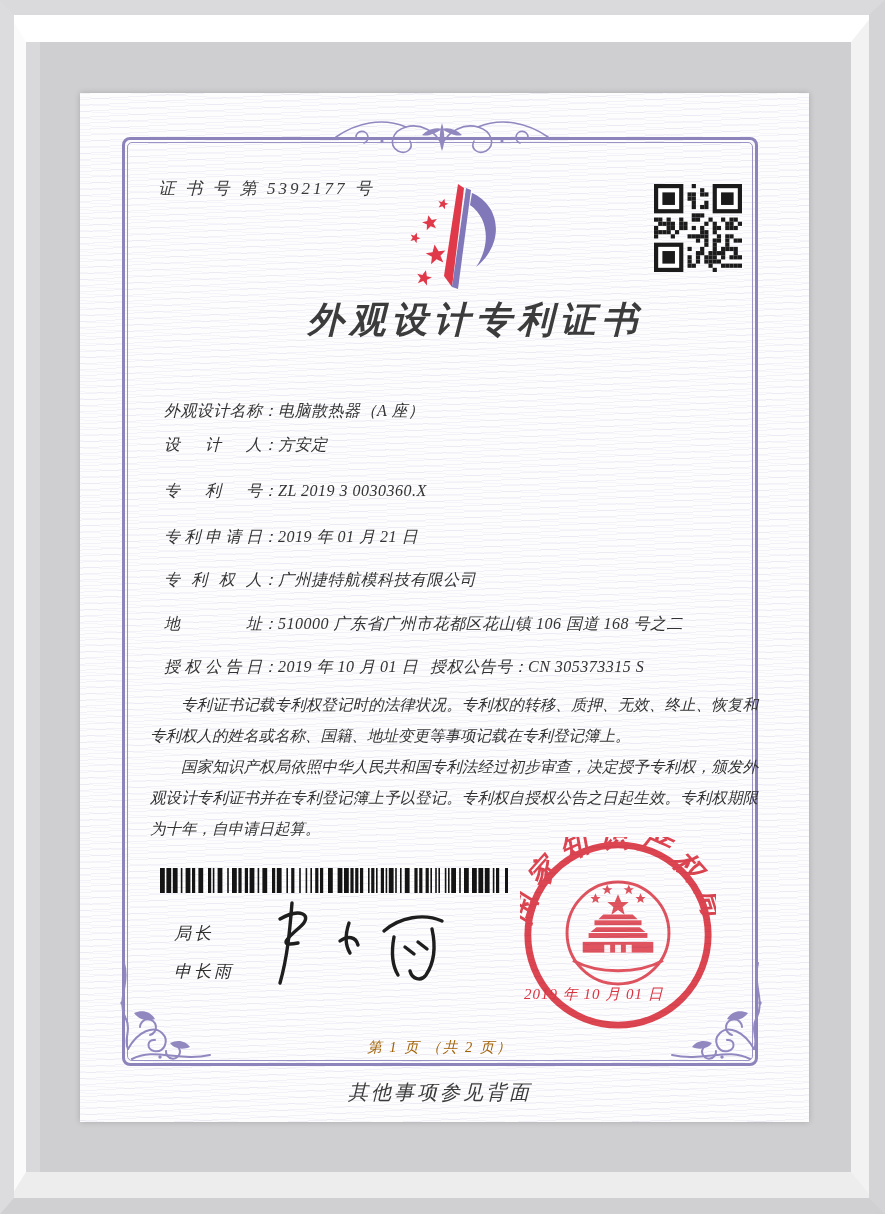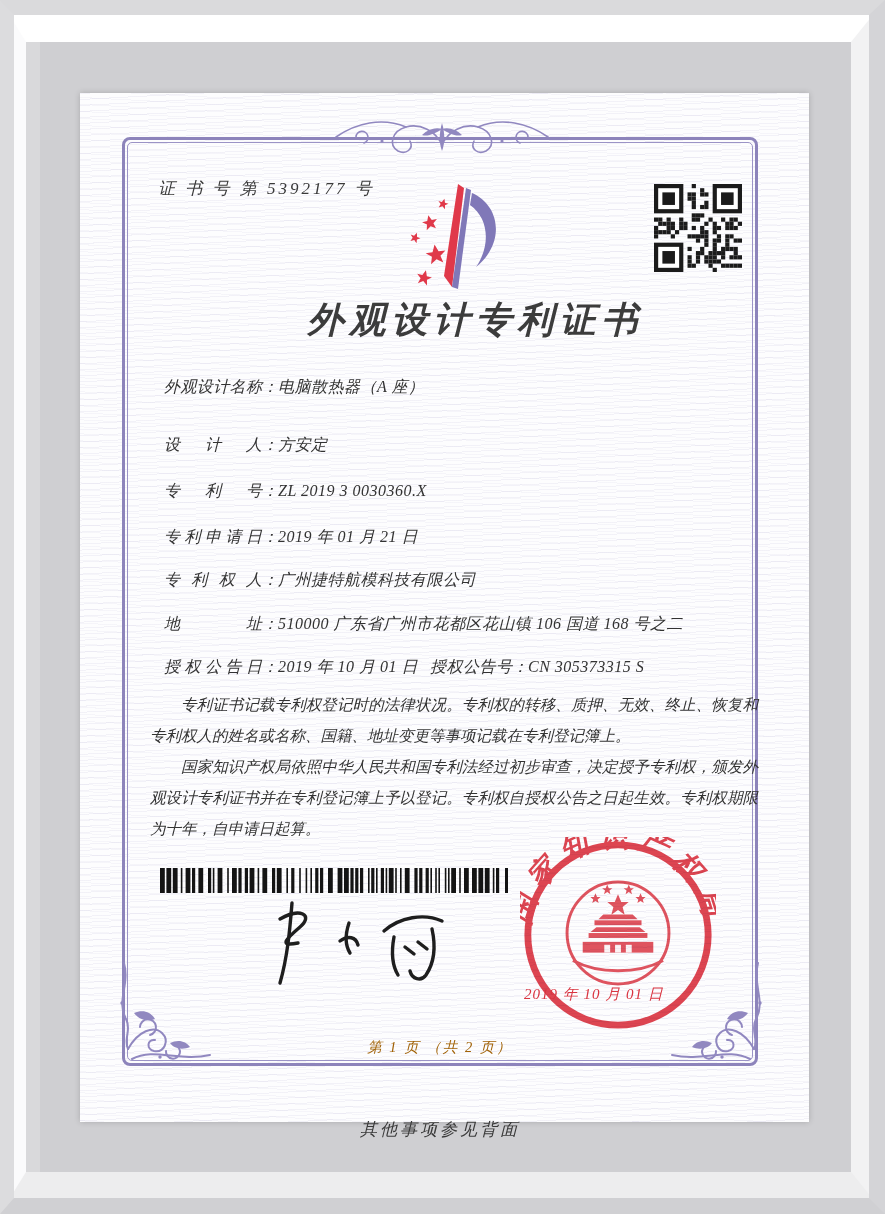--- a/index.html
+++ b/index.html
@@ -44,21 +44,21 @@
   .barcode{position:absolute;left:80px;top:775px;width:348px;height:25px;}
   .director{position:absolute;left:94px;top:822px;font-size:17px;letter-spacing:3px;color:#2f2f2f;line-height:38px;}
   .signature{position:absolute;left:172px;top:804px;width:210px;height:92px;}
   .seal{position:absolute;left:440px;top:744px;width:196px;height:196px;
     mix-blend-mode:multiply;opacity:.93;}
   .seal-date{position:absolute;left:444px;top:892px;font-size:15px;color:#d93440;
     letter-spacing:1px;white-space:nowrap;}
   .page-info{position:absolute;left:42px;top:945px;width:636px;text-align:center;
     font-size:14.5px;letter-spacing:2px;color:#a16207;}
   .footer-note{position:absolute;left:42px;top:986px;width:636px;text-align:center;
-    font-size:17px;letter-spacing:3px;color:#3a3a3a;margin-top:39px;}
+    font-size:20px;letter-spacing:3px;color:#3a3a3a;}
 </style>
 </head>
 <body>
 
 <div id="stage">
   <div class="frame-outer"></div>
   <div class="frame-mat"></div>
   <div class="frame-gap"></div>
 
   <div class="paper">
@@ -257,21 +257,21 @@
           <rect fill="#ffffff" x="60" y="4" width="20" height="20"></rect>
           <rect x="64" y="8" width="12" height="12"></rect>
           <rect x="0" y="56" width="28" height="28"></rect>
           <rect fill="#ffffff" x="4" y="60" width="20" height="20"></rect>
           <rect x="8" y="64" width="12" height="12"></rect>
         </g>
       </svg>
 
     <div class="title">外观设计专利证书</div>
 
-    <div class="field-row" style="top:284px">
+    <div class="field-row" style="top:308px">
       <span class="field-label">外观设计名称</span><span class="field-colon">：</span><span class="field-value">电脑散热器（A 座）</span>
     </div>
     <div class="field-row" style="top:342px">
       <span class="field-label">设计人</span><span class="field-colon">：</span><span class="field-value">方安定</span>
     </div>
     <div class="field-row" style="top:388px">
       <span class="field-label">专利号</span><span class="field-colon">：</span><span class="field-value">ZL 2019 3 0030360.X</span>
     </div>
     <div class="field-row" style="top:434px">
       <span class="field-label">专利申请日</span><span class="field-colon">：</span><span class="field-value">2019 年 01 月 21 日</span>
@@ -350,20 +350,24 @@
           <rect x="304.0" y="0" width="4.8" height="25"></rect>
           <rect x="312.0" y="0" width="4.8" height="25"></rect>
           <rect x="318.4" y="0" width="4.8" height="25"></rect>
           <rect x="324.8" y="0" width="4.8" height="25"></rect>
           <rect x="332.8" y="0" width="1.6" height="25"></rect>
           <rect x="336.0" y="0" width="3.2" height="25"></rect>
           <rect x="345" y="0" width="3" height="25"></rect>
         </g>
       </svg>
 
+    <div class="director">
+      <div>局长</div>
+      <div>申长雨</div>
+    </div>
 
     <svg class="signature" viewBox="0 0 210 92">
       <g stroke="#1e1e1e" fill="none" stroke-width="3.4" stroke-linecap="round" stroke-linejoin="round">
         <path d="M28,22 C48,10 62,18 48,30 C34,42 26,50 46,46"></path>
         <path d="M40,6 C38,30 36,58 28,86"></path>
         <path d="M97,26 C93,38 93,48 98,56"></path>
         <path d="M88,44 C96,38 104,40 106,48"></path>
         <path d="M132,34 C148,20 172,16 190,24"></path>
         <path d="M142,40 C139,56 140,68 146,78"></path>
         <path d="M180,32 C184,50 182,66 174,78 C169,85 160,82 158,74"></path>

